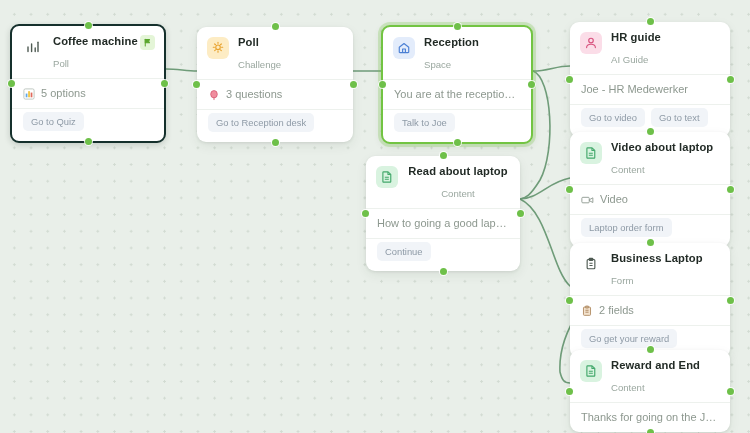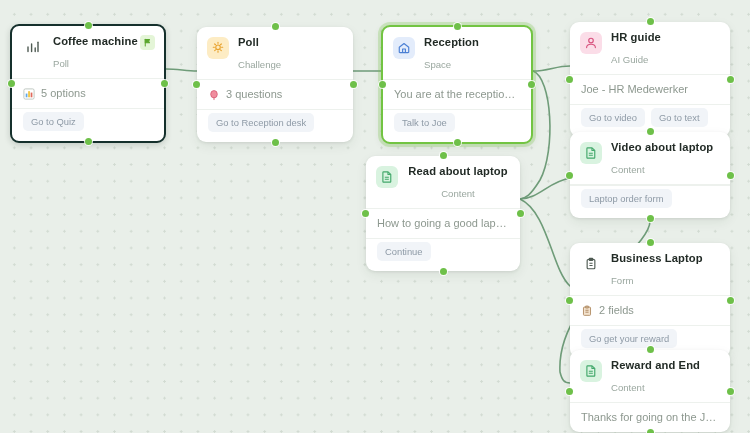--- a/index.html
+++ b/index.html
@@ -205,20 +205,29 @@
          <path d="M9.1 2.3v2.9h3"></path>
               <path d="M5.5 8.3h4.6M5.5 10.6h4.6"></path>
             </svg>
           </div>
           <div class="titles">
             <div class="ttl">Video about laptop</div>
             <div class="sub">Content</div>
           </div>
         </div>
         <div class="divider"></div>
+        <div class="body">
+          <span class="gly">
+            <svg width="13" height="12" viewBox="0 0 18 14" fill="none" stroke="#8d988f" stroke-width="1.25" stroke-linejoin="round">
+         <rect x="1.2" y="3.3" width="10.2" height="7.6" rx="1.3"></rect>
+         <path d="M11.8 6.5 16.4 4v6.5l-4.6-2.5z"></path>
+            </svg>
+          </span>
+          <span class="txt">Video</span>
+        </div>
         <div class="divider"></div>
         <div class="foot">
           <span class="chip">Laptop order form</span>
         </div>
         <span class="h t"></span>
         <span class="h b"></span>
         <span class="h l"></span>
         <span class="h r"></span>
       </div>
       <div class="node" style="left: 366px; top: 156px; width: 154px; min-height: 86px; text-align: center;">

